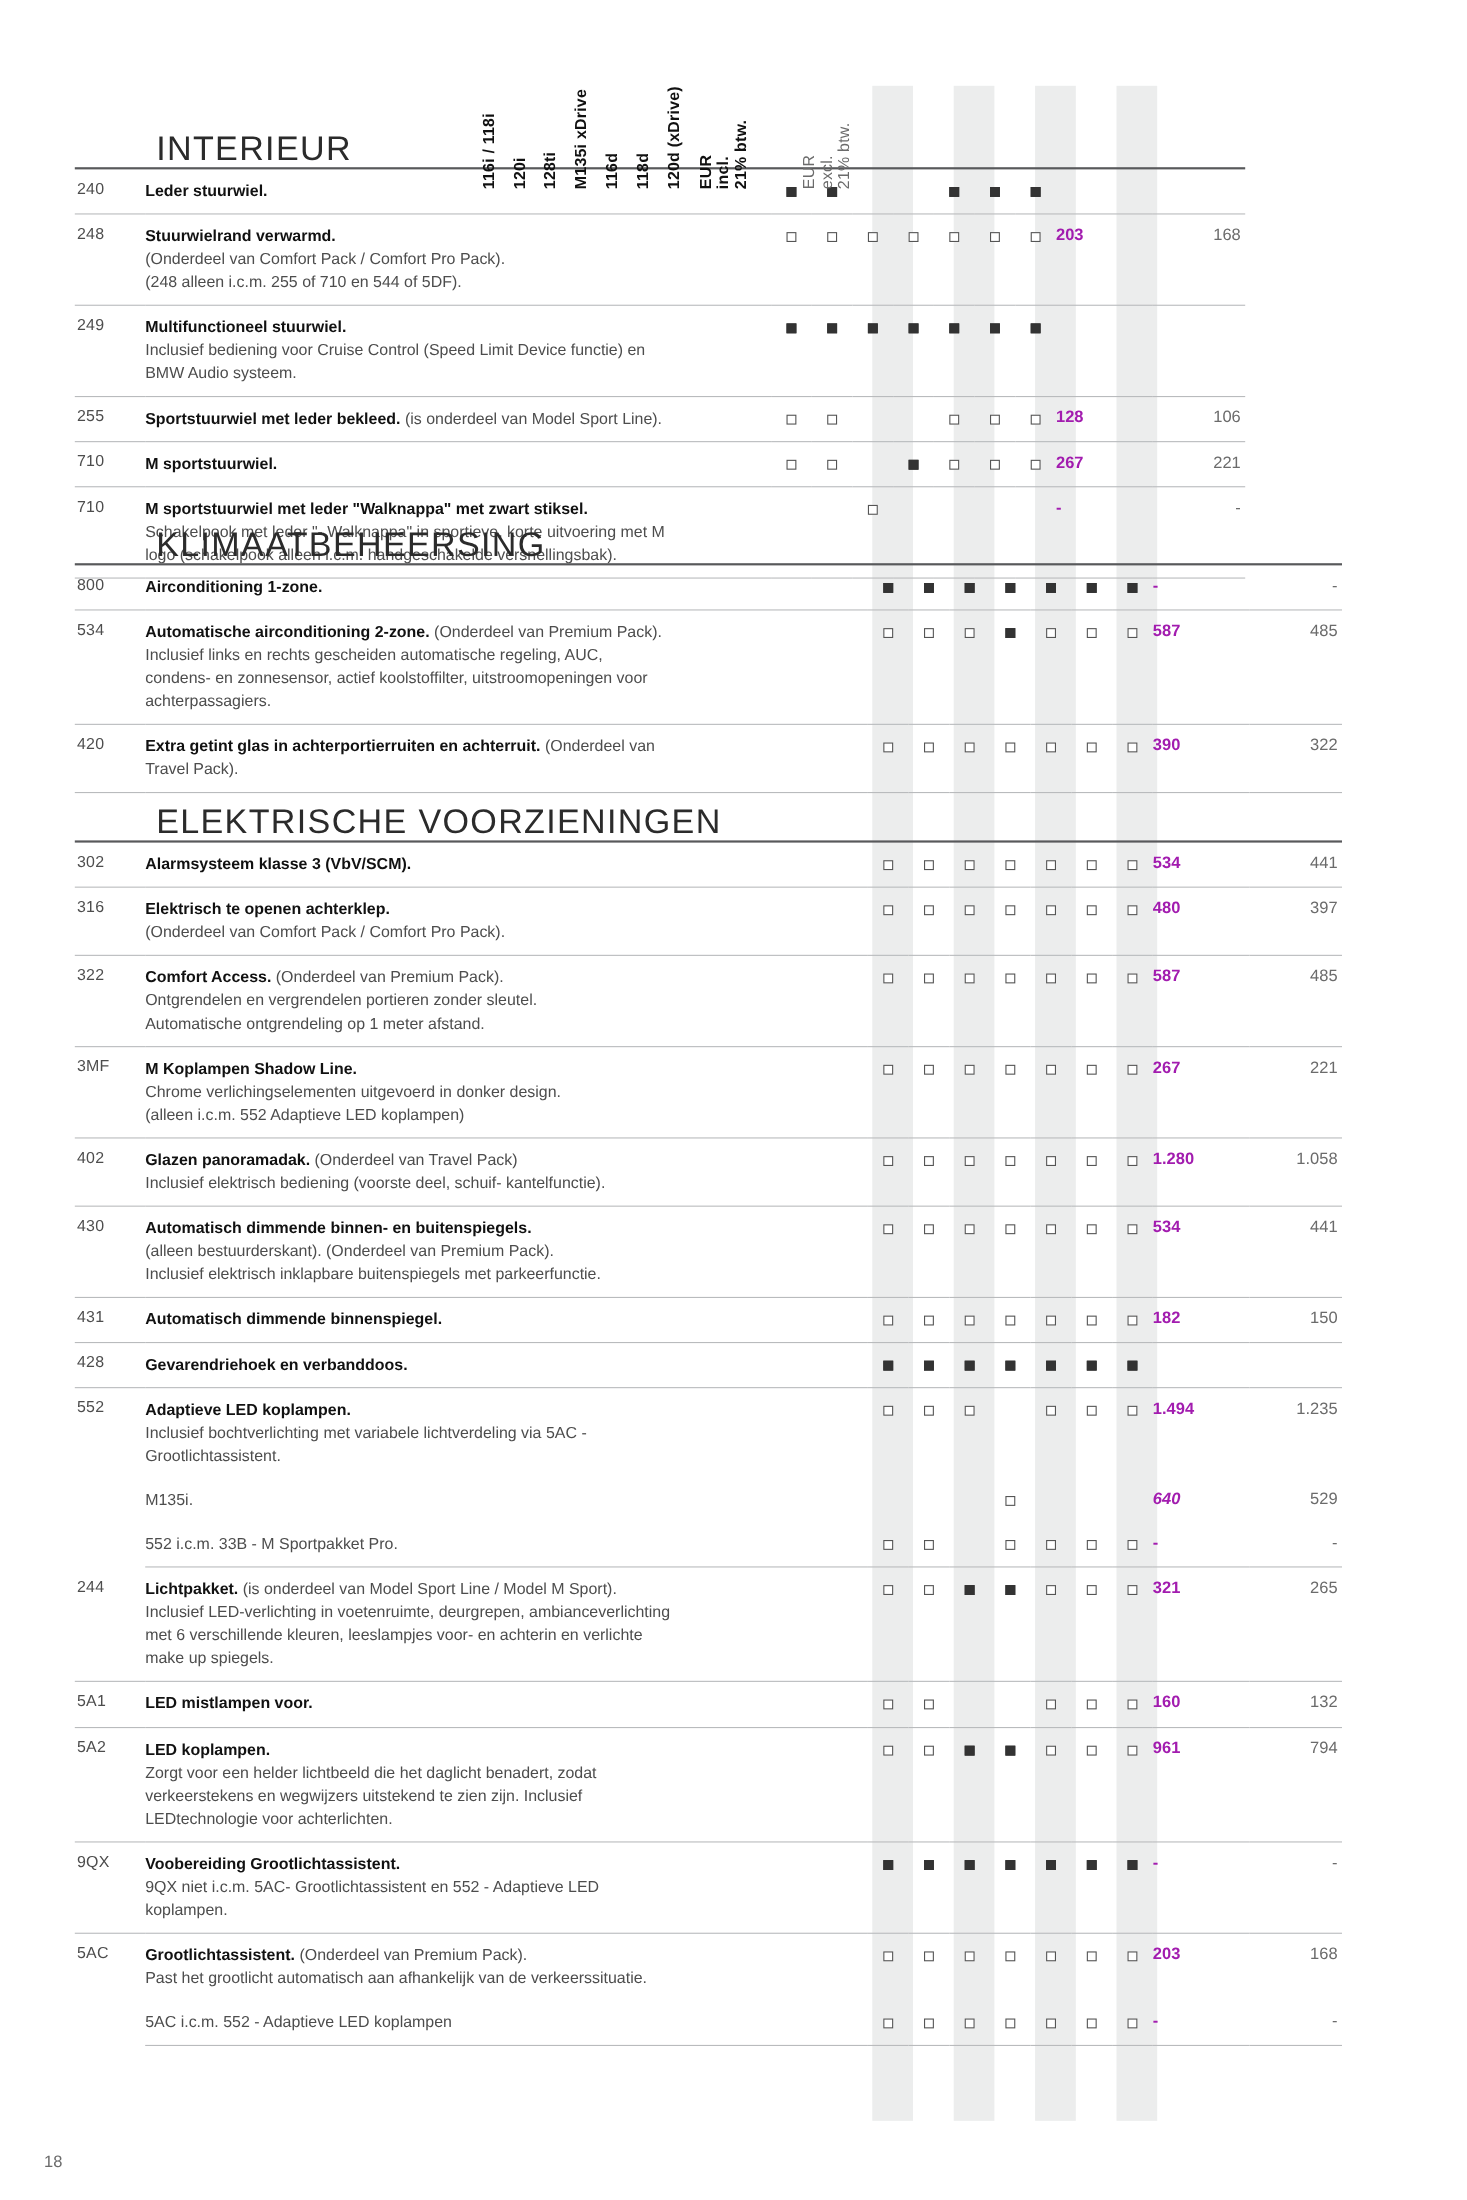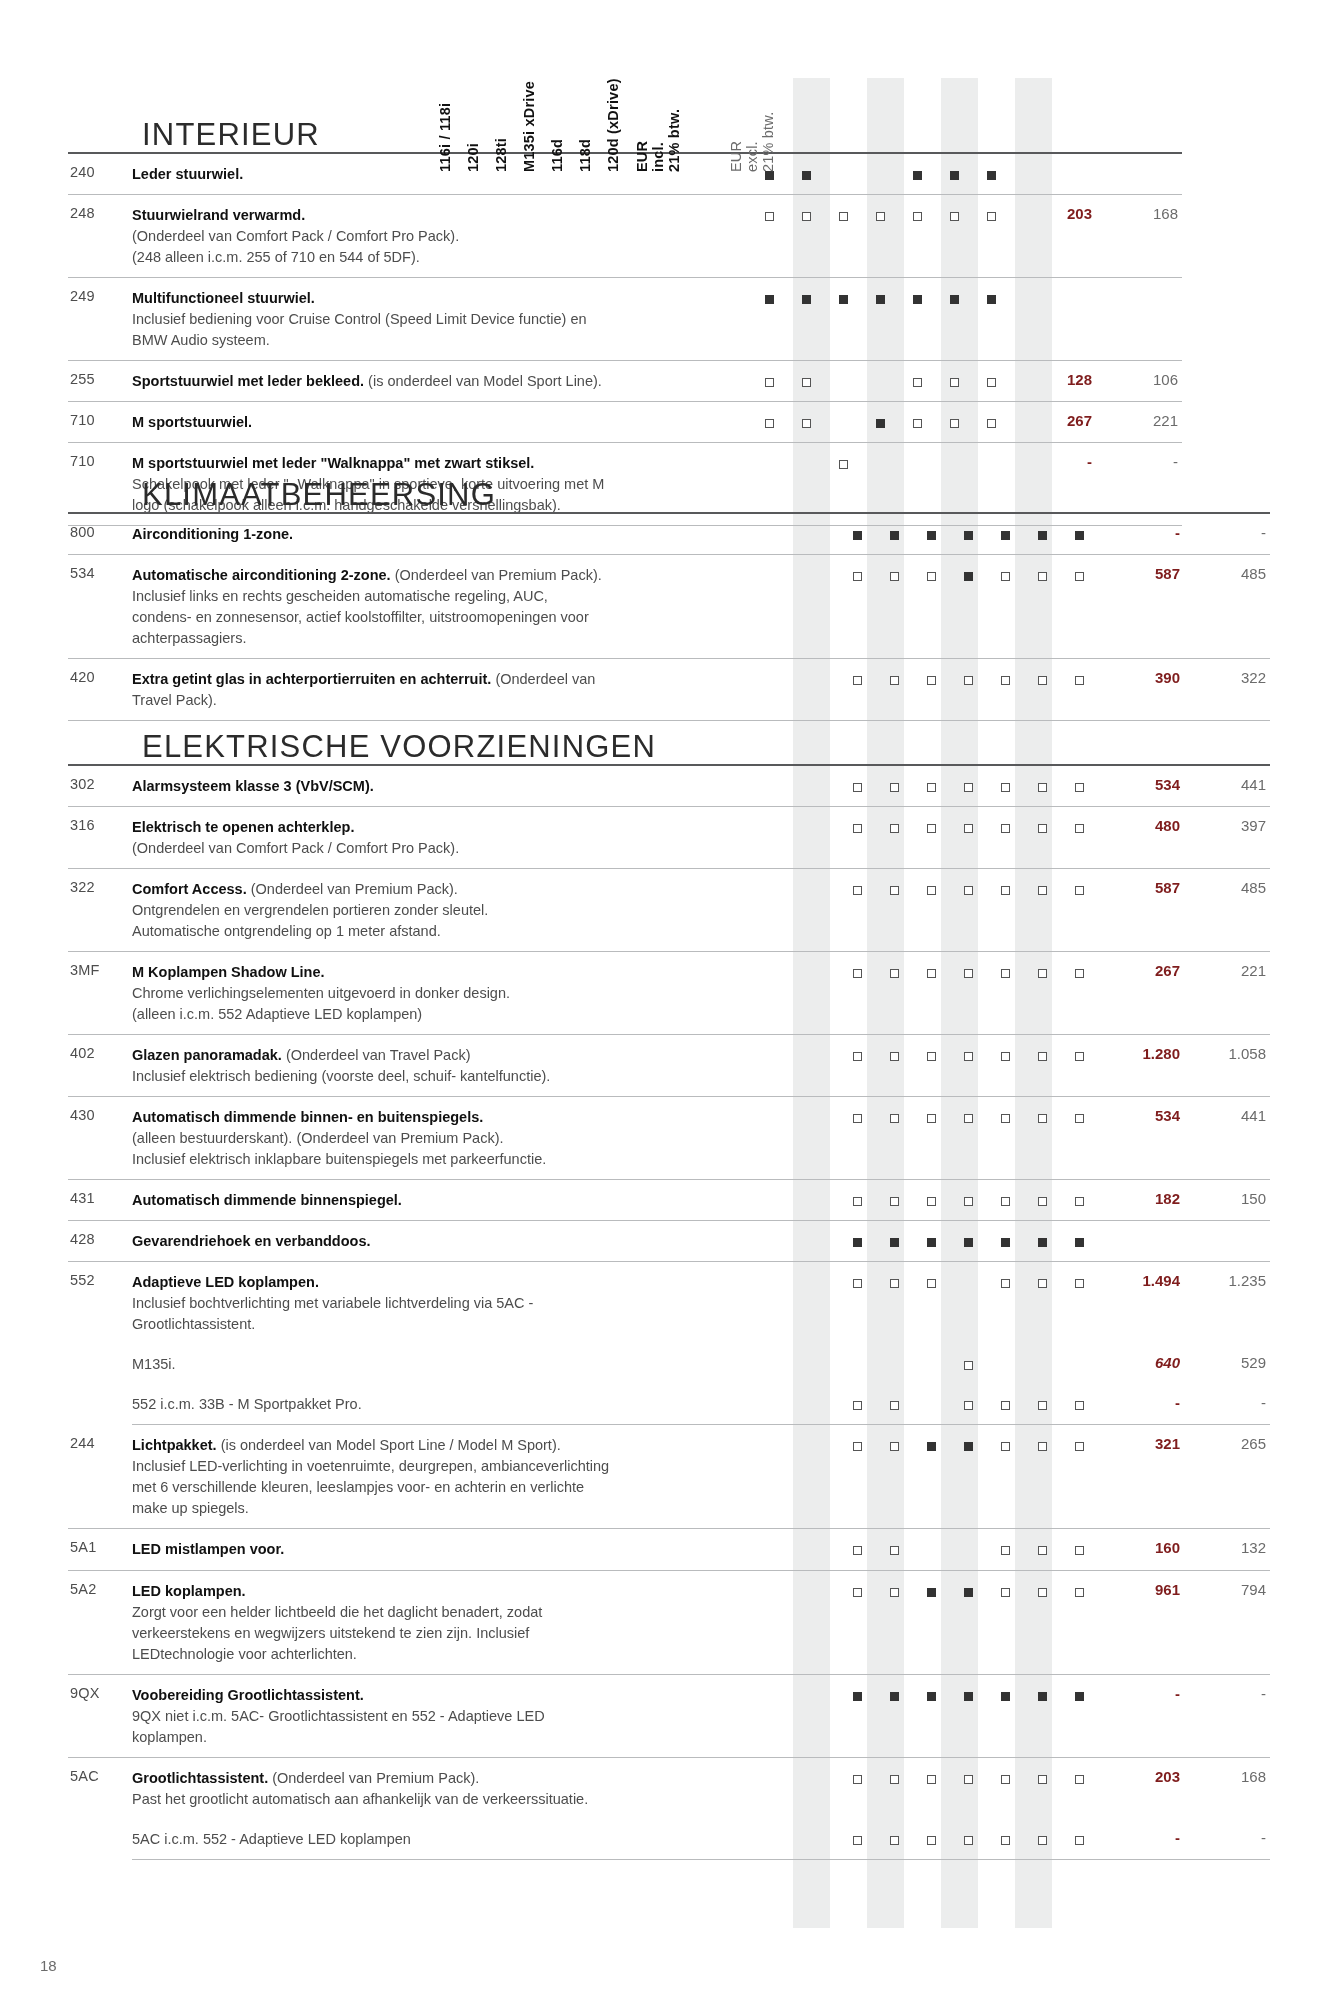--- a/index.html
+++ b/index.html
@@ -47,21 +47,21 @@
     font-weight: 300;
     letter-spacing: 1.2px;
     color: #2b2b2b;
     padding-left: 142px;
     font-family: "Liberation Sans", sans-serif;
     line-height: 1.1;
   }
   .table-wrap {
     position: relative;
     margin-left: 68px;
-    margin-right: 64px;
+    margin-right: 114px;
     border-top: 2px solid #58595b;
   }
 
   table.opt {
     width: 100%;
     border-collapse: collapse;
     table-layout: fixed;
   }
   table.opt td {
     vertical-align: top;
@@ -89,24 +89,23 @@
     padding-right: 14px !important;
   }
   .c-desc b { color: #111; font-weight: 700; }
   .c-mark {
     width: 37px;
     text-align: center;
     padding-top: 12px !important;
   }
   .c-price {
     width: 82px;
-    text-align: right;
     font-size: 15px;
     font-weight: 700;
-    color: #7f1d1d;
+    color: #a21caf;
     padding-top: 10px !important;
     padding-right: 6px !important;
   }
   .c-price2 {
     width: 80px;
     text-align: right;
     font-size: 15px;
     font-weight: 400;
     color: #6b6b6b;
     padding-top: 10px !important;

